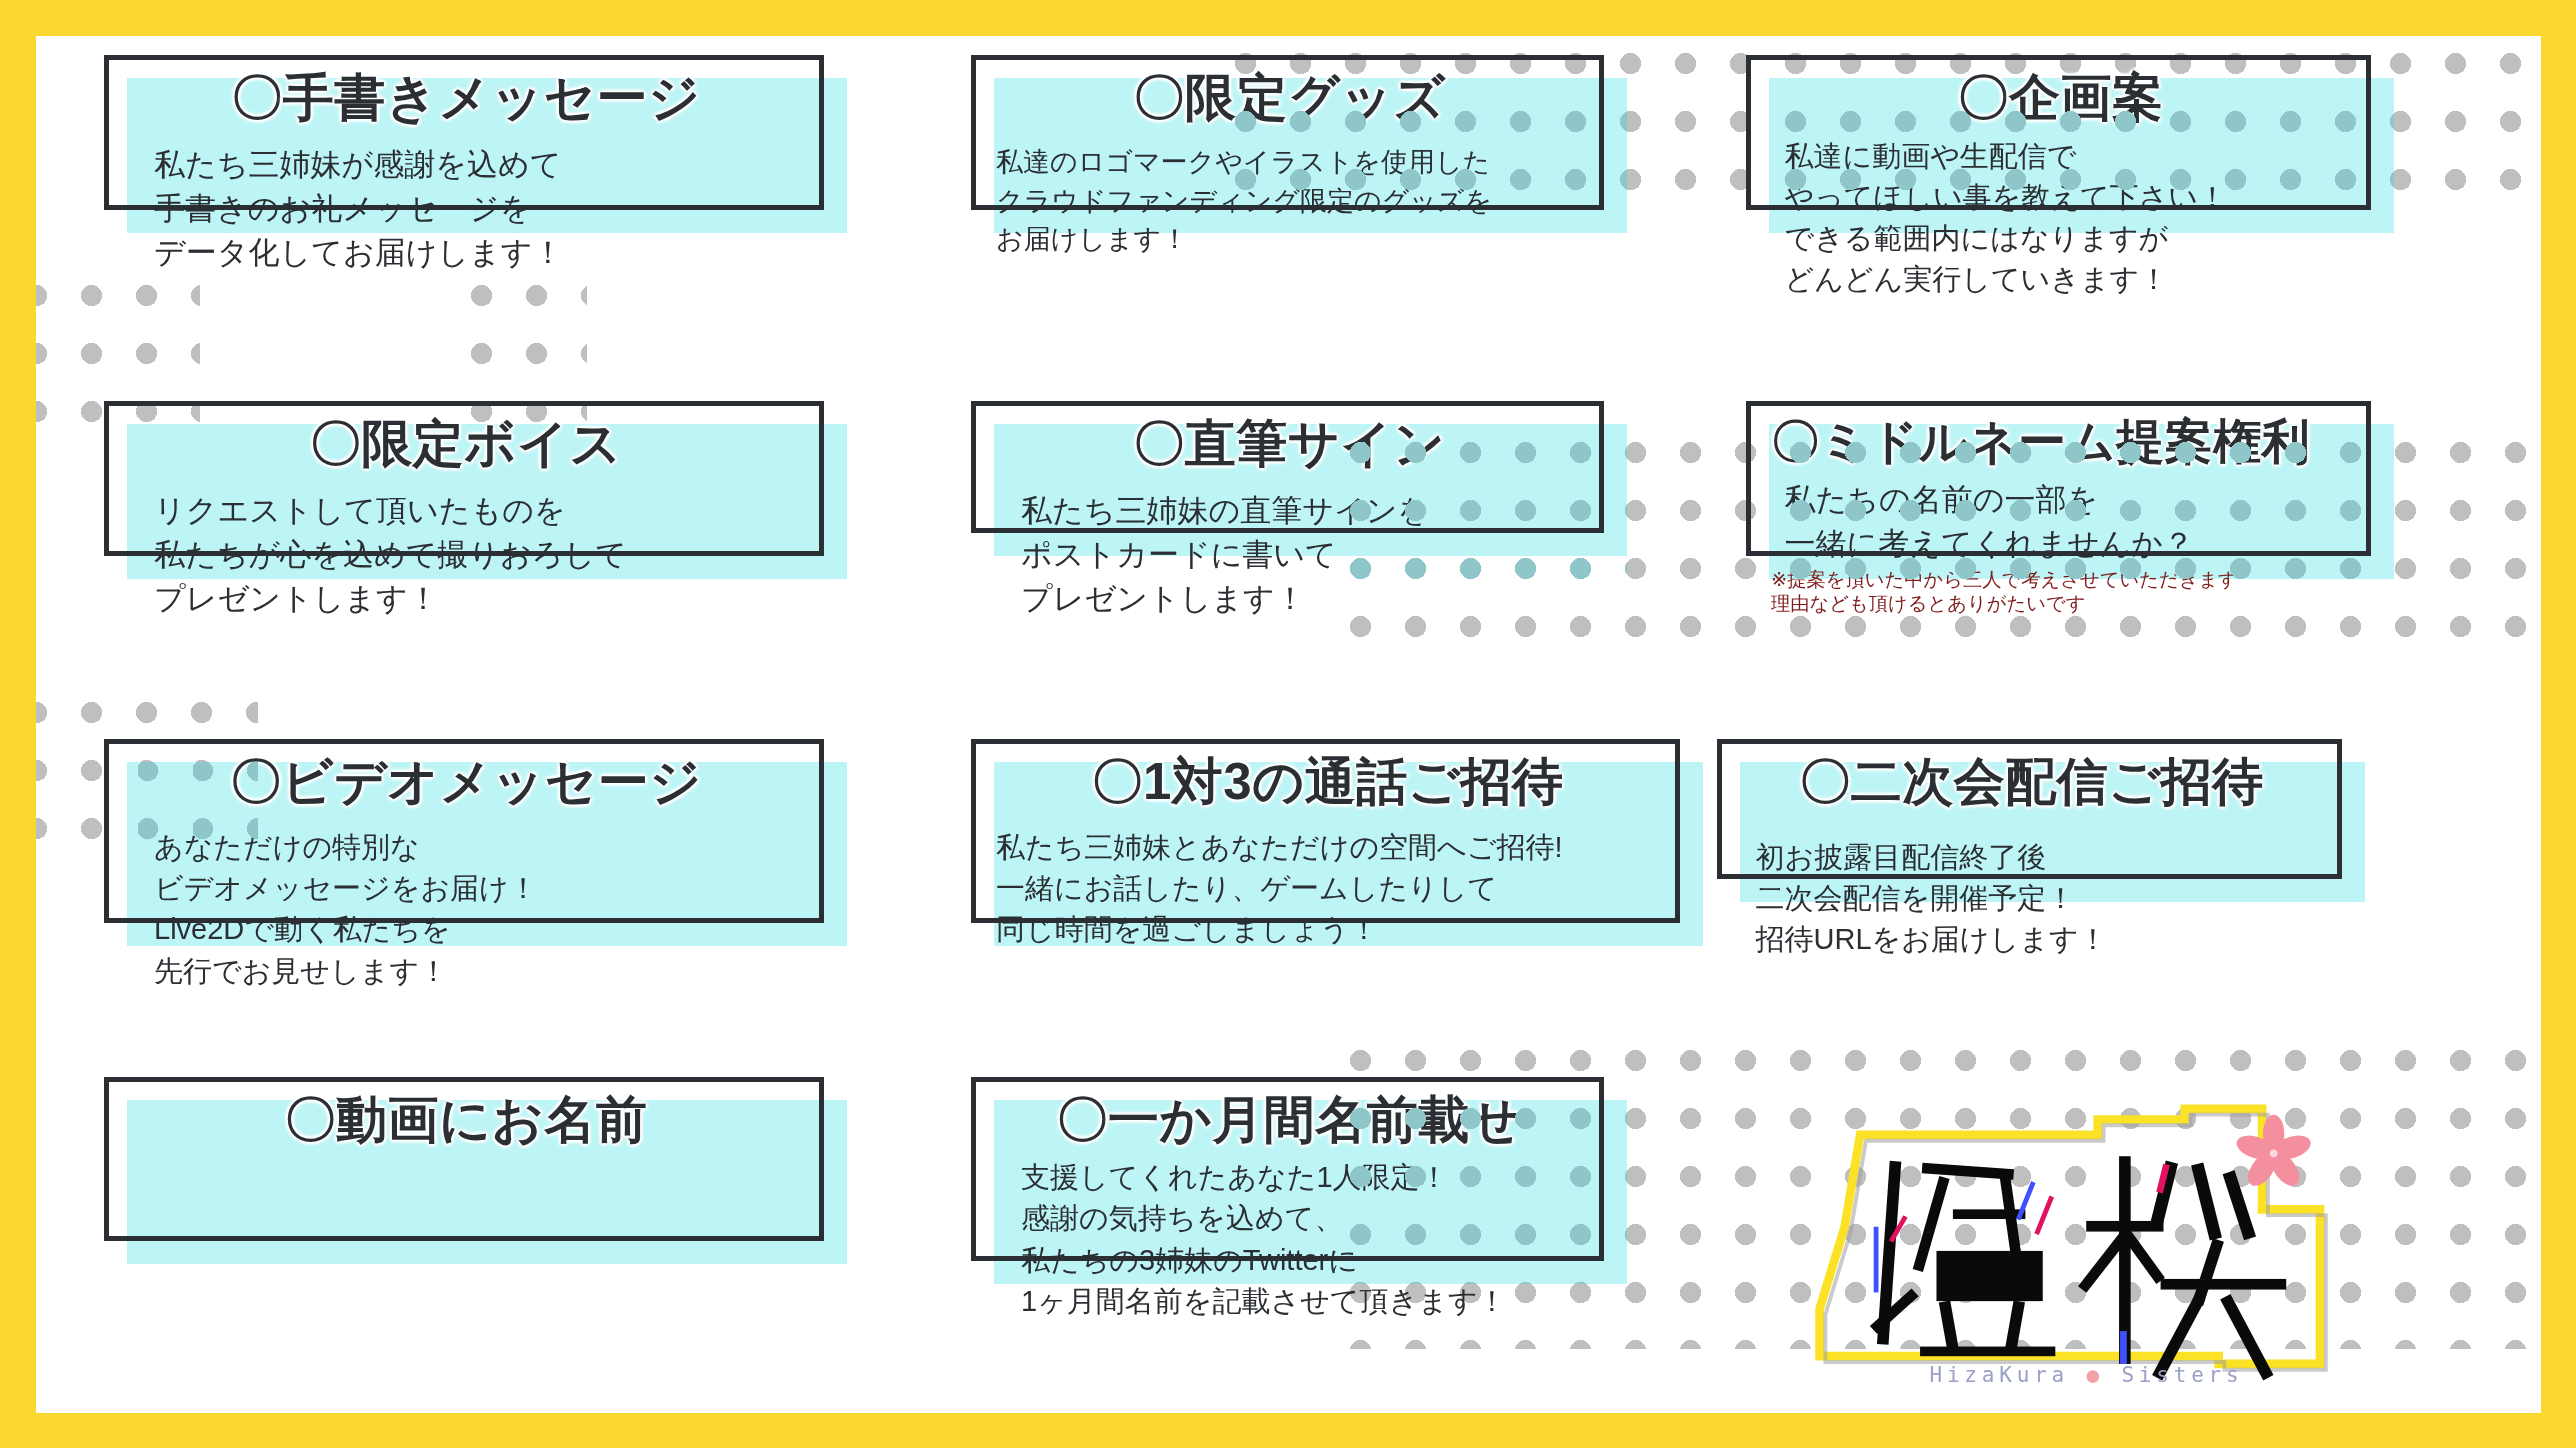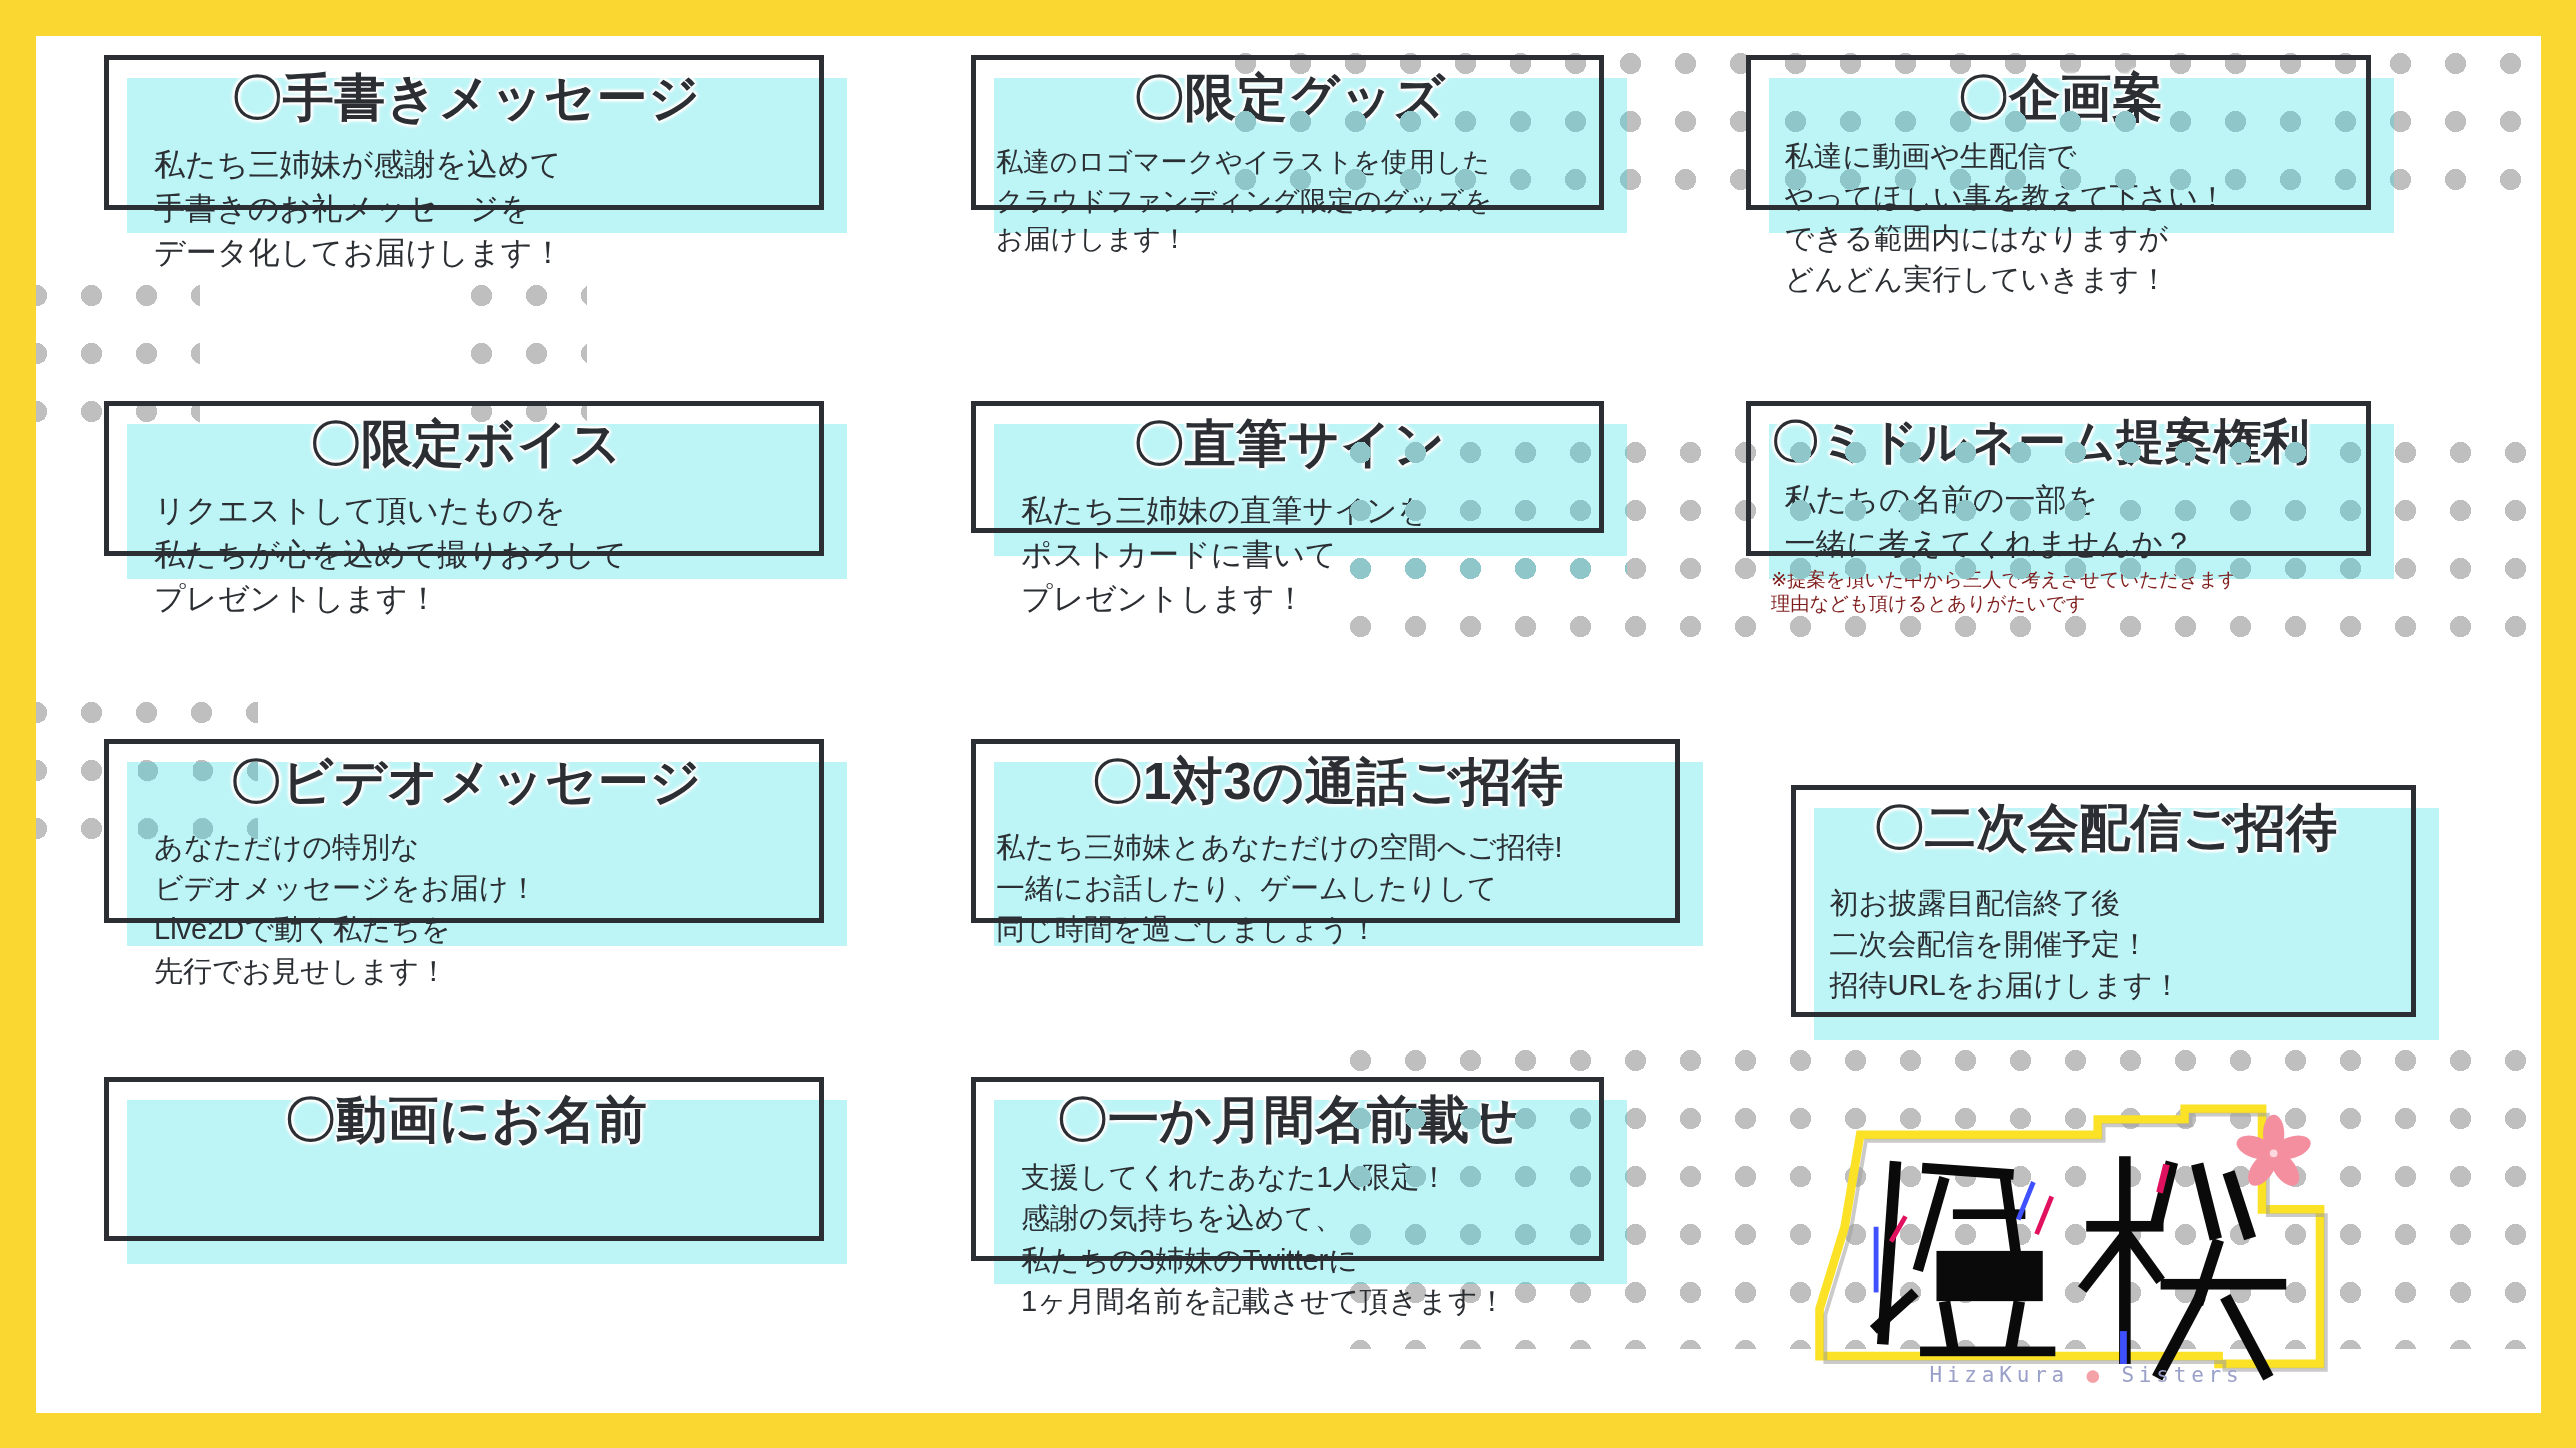--- a/index.html
+++ b/index.html
@@ -188,21 +188,21 @@
     <div class="fill"></div>
     <div class="frame"></div>
     <div class="body">
       <h2><span>〇</span><span>1対3の通話ご招待</span></h2>
       <p class="desc">私たち三姉妹とあなただけの空間へご招待!
 一緒にお話したり、ゲームしたりして
 同じ時間を過ごしましょう！</p>
     </div>
   </div>
 
-  <div class="card t-xl d-30 indent-2 gap-l" style="left:1755px;top:703px;width:625px;height:232px;margin-top:46px;">
+  <div class="card t-xl d-30 indent-2 gap-l" style="left:1681px;top:703px;width:625px;height:140px;">
     <div class="fill"></div>
     <div class="frame"></div>
     <div class="body">
       <h2><span>〇</span><span>二次会配信ご招待</span></h2>
       <p class="desc">初お披露目配信終了後
 二次会配信を開催予定！
 招待URLをお届けします！</p>
     </div>
   </div>
 

